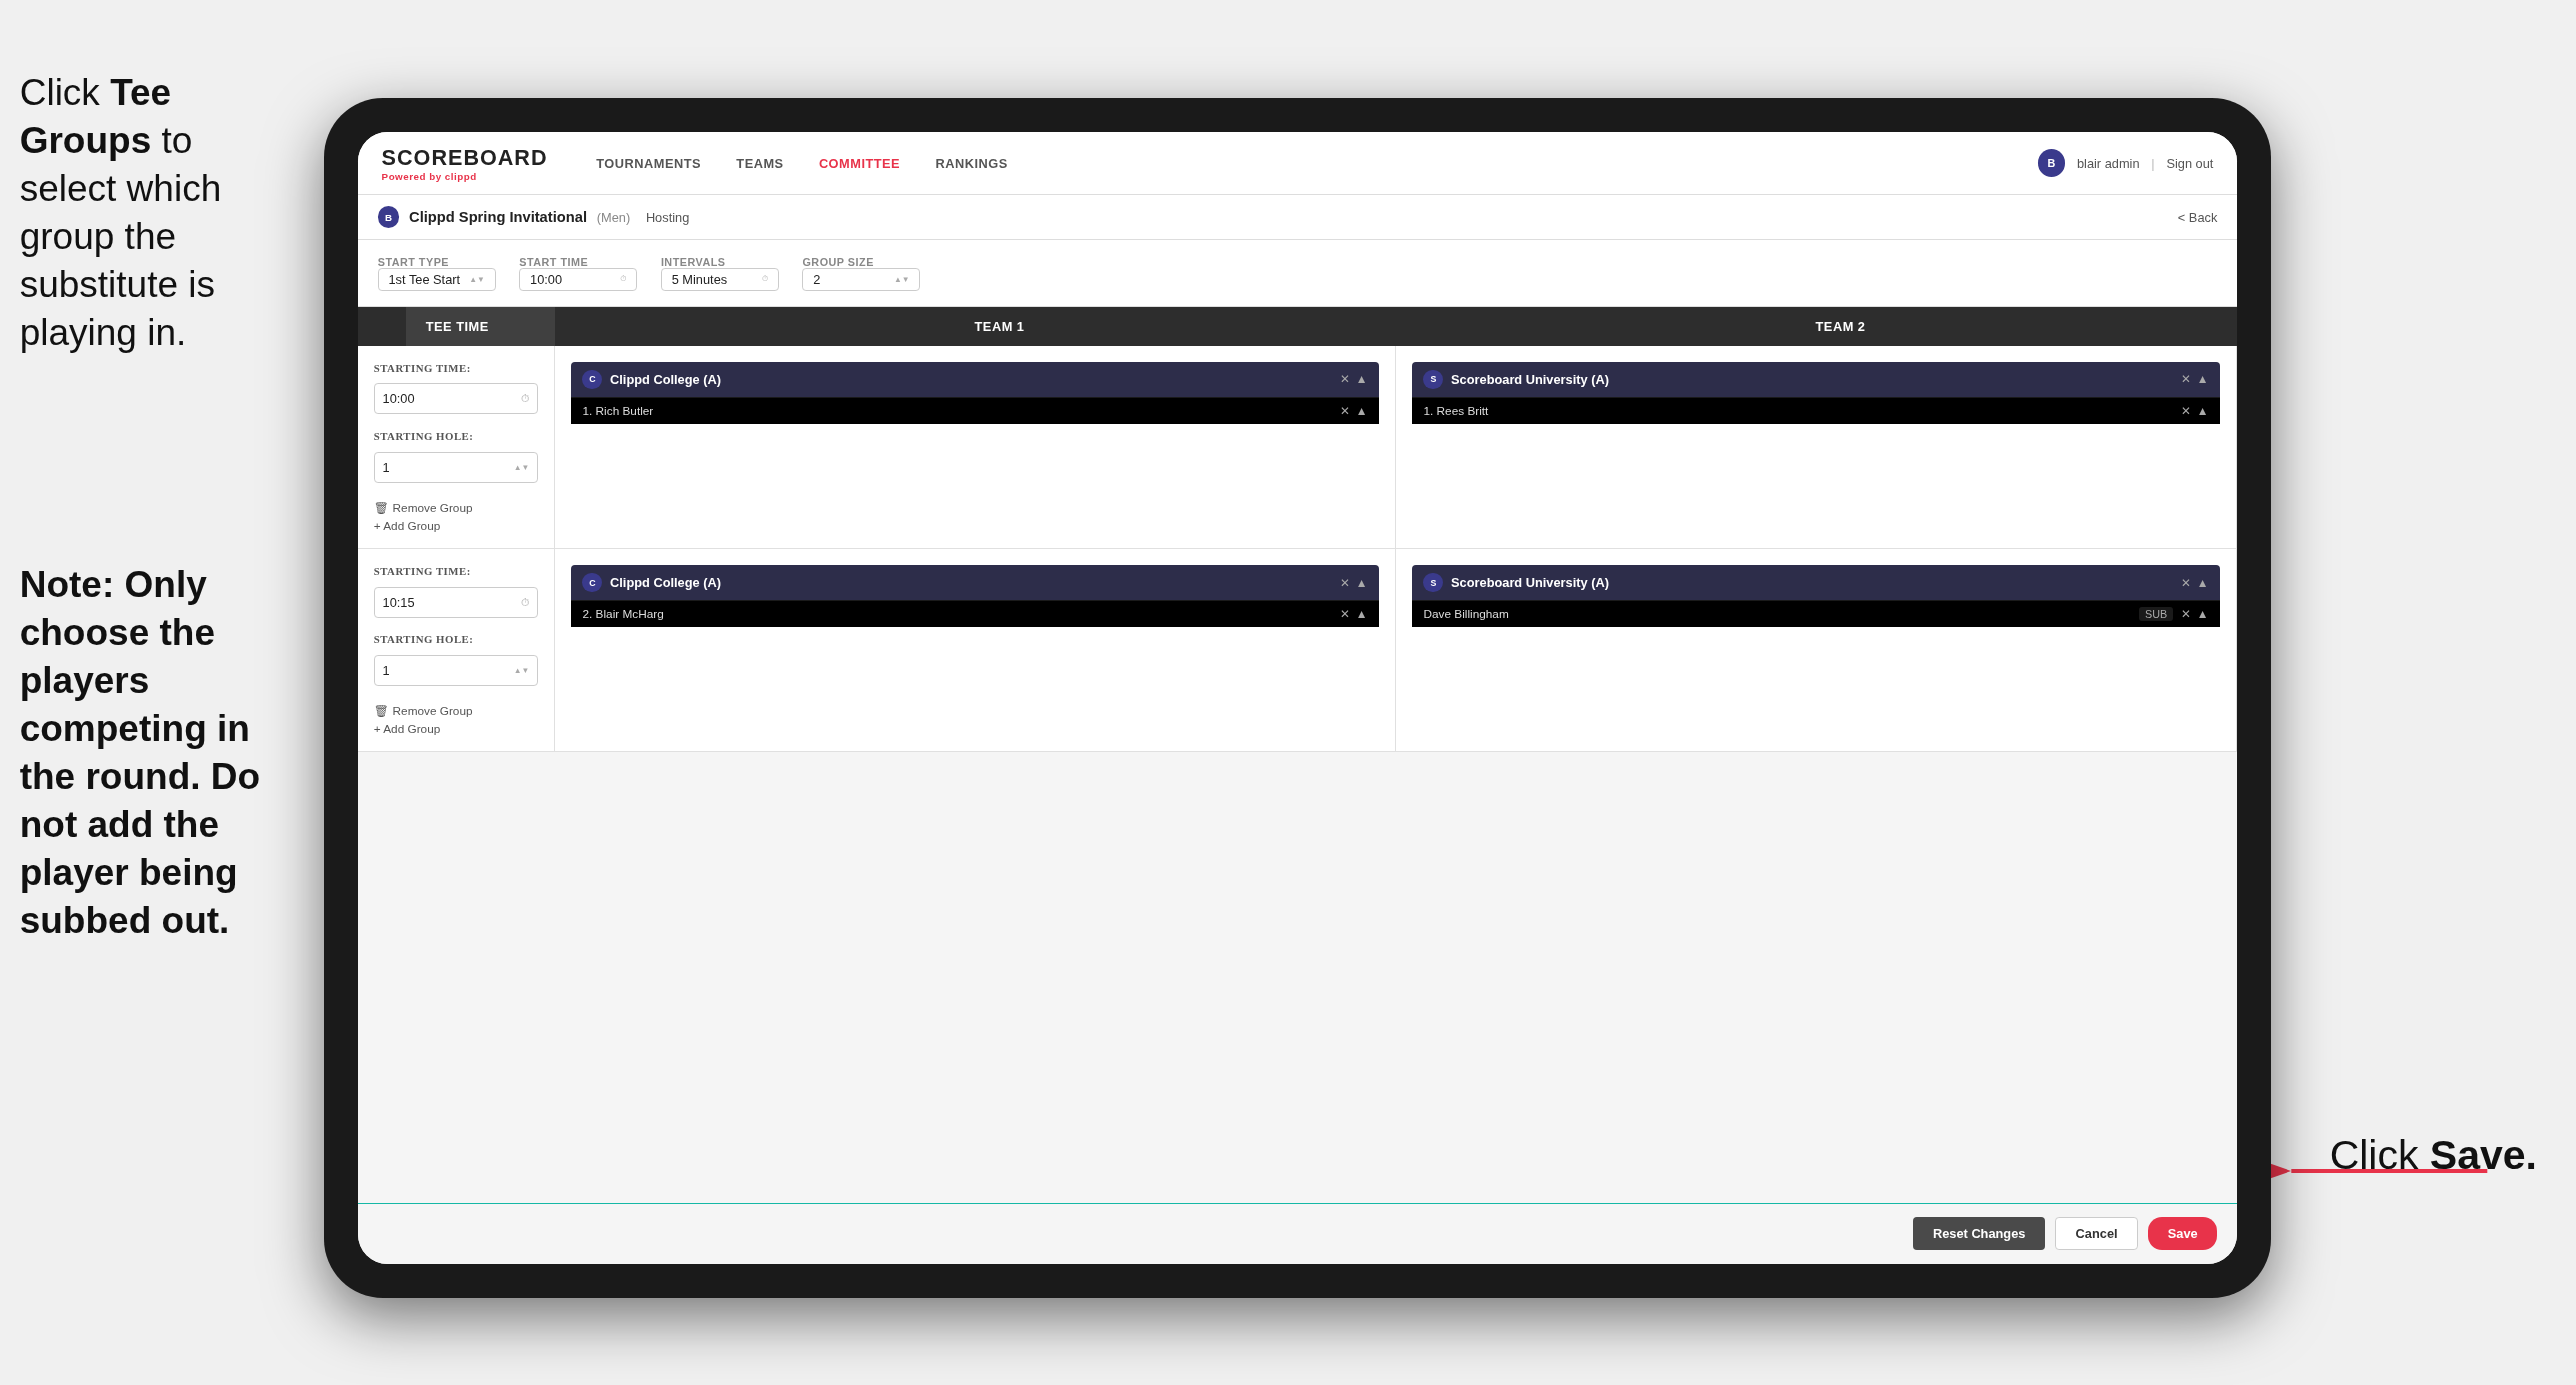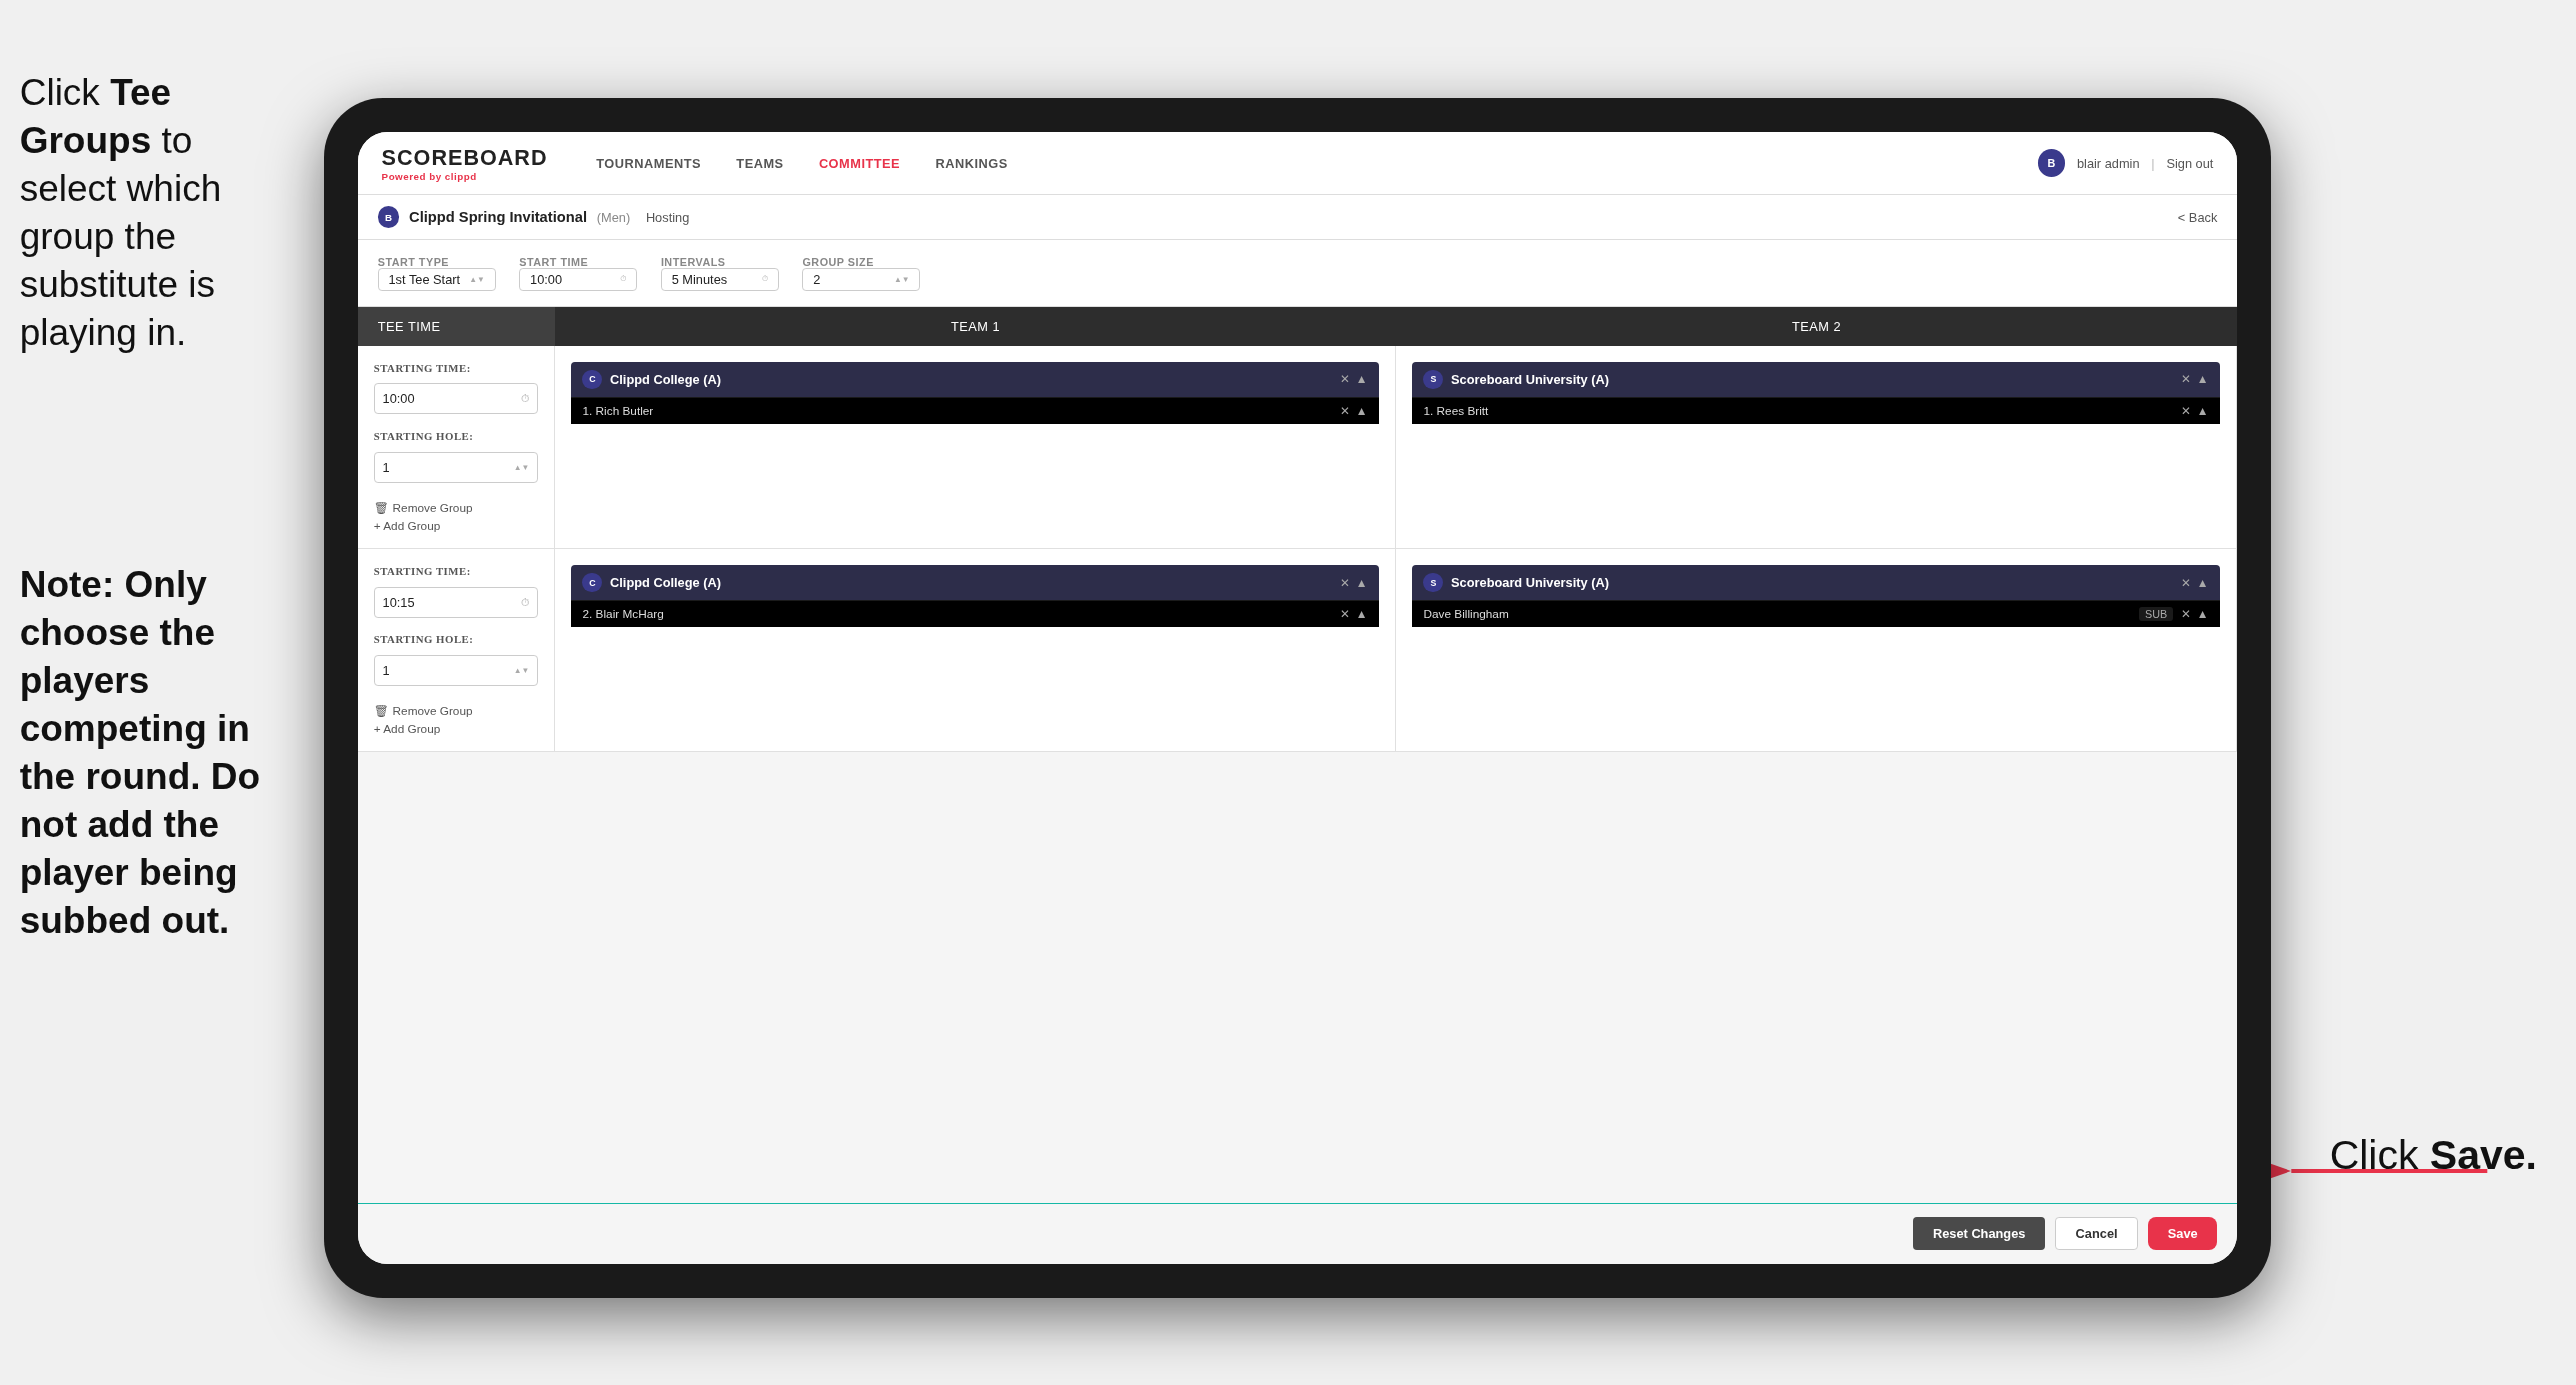--- a/index.html
+++ b/index.html
@@ -259,25 +259,26 @@
       grid-template-columns: 197px 1fr 1fr;
       background: #2d2d2d;
       position: sticky;
       top: 0;
       z-index: 10;
     }
 
     .tee-header-cell {
       padding: 11.8px 19.7px;
       font-size: 12.8px;
-      font-weight: 400;
+      font-weight: 700;
       color: #fff;
       text-transform: uppercase;
       letter-spacing: 0.5px;
       text-align: center;
+      margin-left: 48px;
     }
 
     .tee-header-cell:first-child {
       background: #404040;
       text-align: left;
     }
 
     
     .tee-row {
       display: grid;
@@ -444,21 +445,21 @@
       padding: 7.9px 19.7px;
       font-size: 12.8px;
       font-weight: 600;
       cursor: pointer;
     }
 
     .btn-save {
       background: #e8334a;
       color: #fff;
       border: none;
-      border-radius: 8px;
+      border-radius: 14px;
       padding: 7.9px 19.7px;
       font-size: 12.8px;
       font-weight: 700;
       cursor: pointer;
     }
 
     
     .pink-arrow-tee {
       position: absolute;
       top: 197px;

